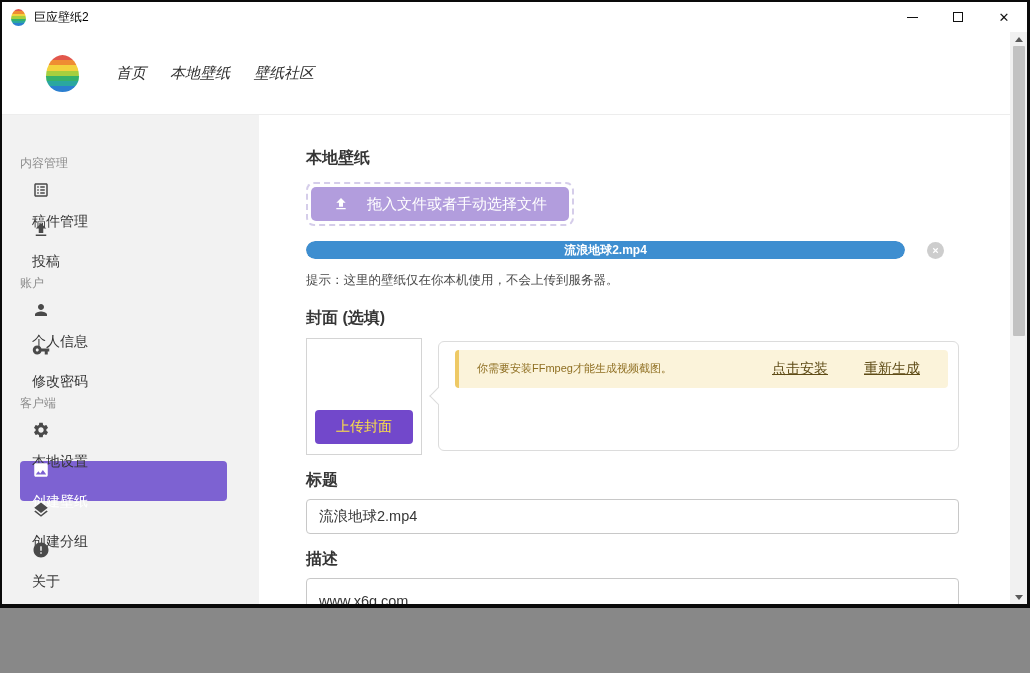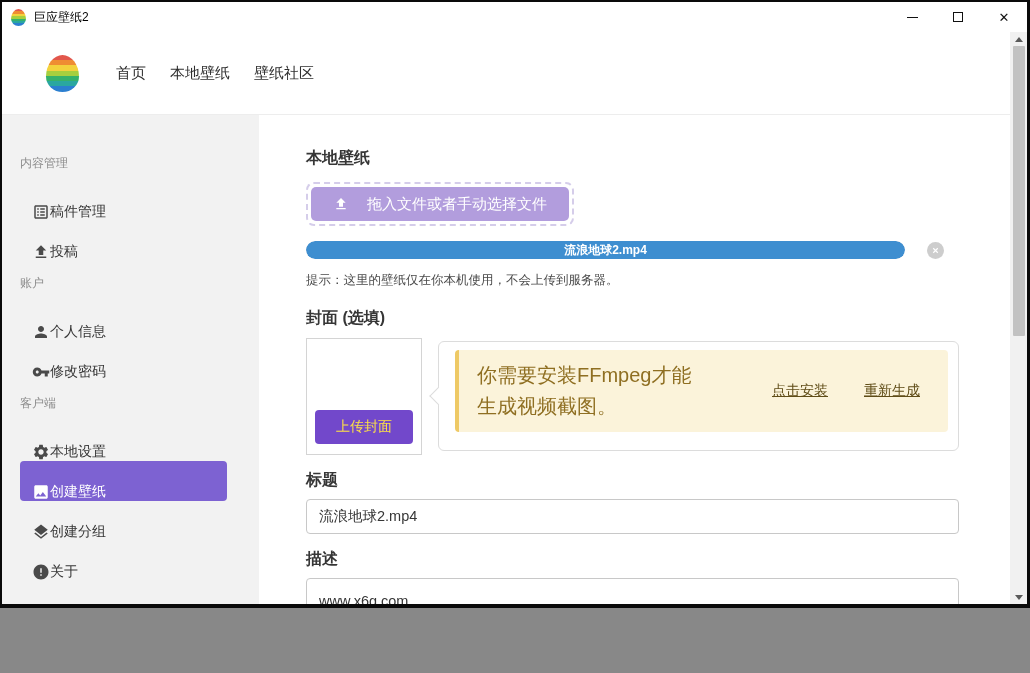--- a/index.html
+++ b/index.html
@@ -26,30 +26,30 @@
   .glyph-max{width:10px;height:10px;border:1px solid #111;display:block;}
   .glyph-close{font-size:13px;line-height:1;}
 
   
   .app-row{flex:1;display:flex;min-height:0;}
   .content-col{flex:1;display:flex;flex-direction:column;min-width:0;}
 
   
   .header{flex:0 0 83px;display:flex;align-items:center;padding-left:44px;background:#fff;border-bottom:1px solid #ededed;}
   .egg.large{width:33px;height:37px;}
-  .nav{display:flex;margin-left:25px;}
+  .nav{display:flex;margin-left:25px;font-style:italic;}
   .nav-item{font-size:15px;color:#2e2e2e;padding:6px 12px;cursor:pointer;white-space:nowrap;}
 
   
   .body-row{flex:1;display:flex;min-height:0;}
   .sidebar{flex:0 0 257px;background:#f2f2f2;padding-top:40px;overflow:hidden;}
   .side-section-label{font-size:12px;color:#8c8c8c;padding-left:18px;height:18px;margin-bottom:8px;}
   .side-section-label.later{margin-top:14px;}
-  .side-item{display:flex;align-items:flex-end;height:40px;margin:0 32px 0 18px;padding-left:12px;
-    border-radius:4px;font-size:14px;color:#363636;cursor:pointer;}
+  .side-item{display:flex;align-items:flex-start;gap:14px;height:40px;margin:0 32px 0 18px;padding-left:12px;
+    border-radius:4px;font-size:14px;color:#363636;cursor:pointer;flex-direction:column;}
   .side-item svg{width:18px;height:18px;fill:#4a4a4a;flex:0 0 18px;}
   .side-item.selected{background:#7d62d2;color:#fff;}
   .side-item.selected svg{fill:#fff;}
 
   .main{flex:1;background:#fff;padding:33px 51px 0 47px;overflow:hidden;min-width:0;}
   .section-heading{font-size:16px;font-weight:bold;color:#363636;height:22px;}
 
   
   .dropzone{display:inline-block;border:2px dashed #d5cdea;border-radius:8px;padding:3px;margin-top:12px;}
   .dropzone-btn{display:flex;align-items:center;gap:18px;background:#b29ddd;color:#fff;font-size:15px;
@@ -73,21 +73,21 @@
   .cover-box{flex:0 0 116px;width:116px;height:117px;border:1px solid #d4d4d4;position:relative;background:#fff;}
   .cover-btn{position:absolute;left:8px;right:8px;bottom:10px;height:34px;background:#7248cb;color:#fde047;
     font-size:14px;display:flex;align-items:center;justify-content:center;border-radius:4px;cursor:pointer;}
 
   .popover{flex:1;max-width:529px;margin-left:16px;margin-top:3px;min-height:110px;background:#fff;
     border:1px solid #dcdcdc;border-radius:6px;position:relative;padding:8px 10px 8px 16px;}
   .popover::before{content:"";position:absolute;left:-7px;top:50%;width:12px;height:12px;background:#fff;
     border-left:1px solid #dcdcdc;border-bottom:1px solid #dcdcdc;transform:translateY(-50%) rotate(45deg);}
   .alert{background:#fbf3da;border-left:4px solid #eec965;border-radius:4px;padding:10px 0 10px 18px;
     display:flex;align-items:center;}
-  .alert-msg{width:234px;font-size:20px;line-height:1.55;color:#8f6f22;}
+  .alert-msg{width:234px;font-size:11px;line-height:1.55;color:#8f6f22;}
   .alert-links{margin-left:auto;display:flex;gap:36px;padding-right:28px;}
   .alert-link{font-size:14px;color:#5f4c17;text-decoration:underline;cursor:pointer;white-space:nowrap;}
 
   .field-label{margin-top:15px;margin-bottom:7px;}
   .text-input{width:100%;height:35px;border:1px solid #c8c8c8;border-radius:4px;padding:0 12px;
     font-size:14.5px;color:#363636;font-family:"Liberation Sans",sans-serif;outline:none;}
   .textarea{width:100%;height:130px;border:1px solid #c8c8c8;border-radius:4px;padding:12px;
     font-size:14.5px;color:#363636;font-family:"Liberation Sans",sans-serif;outline:none;resize:none;line-height:1.4;}
 
   

